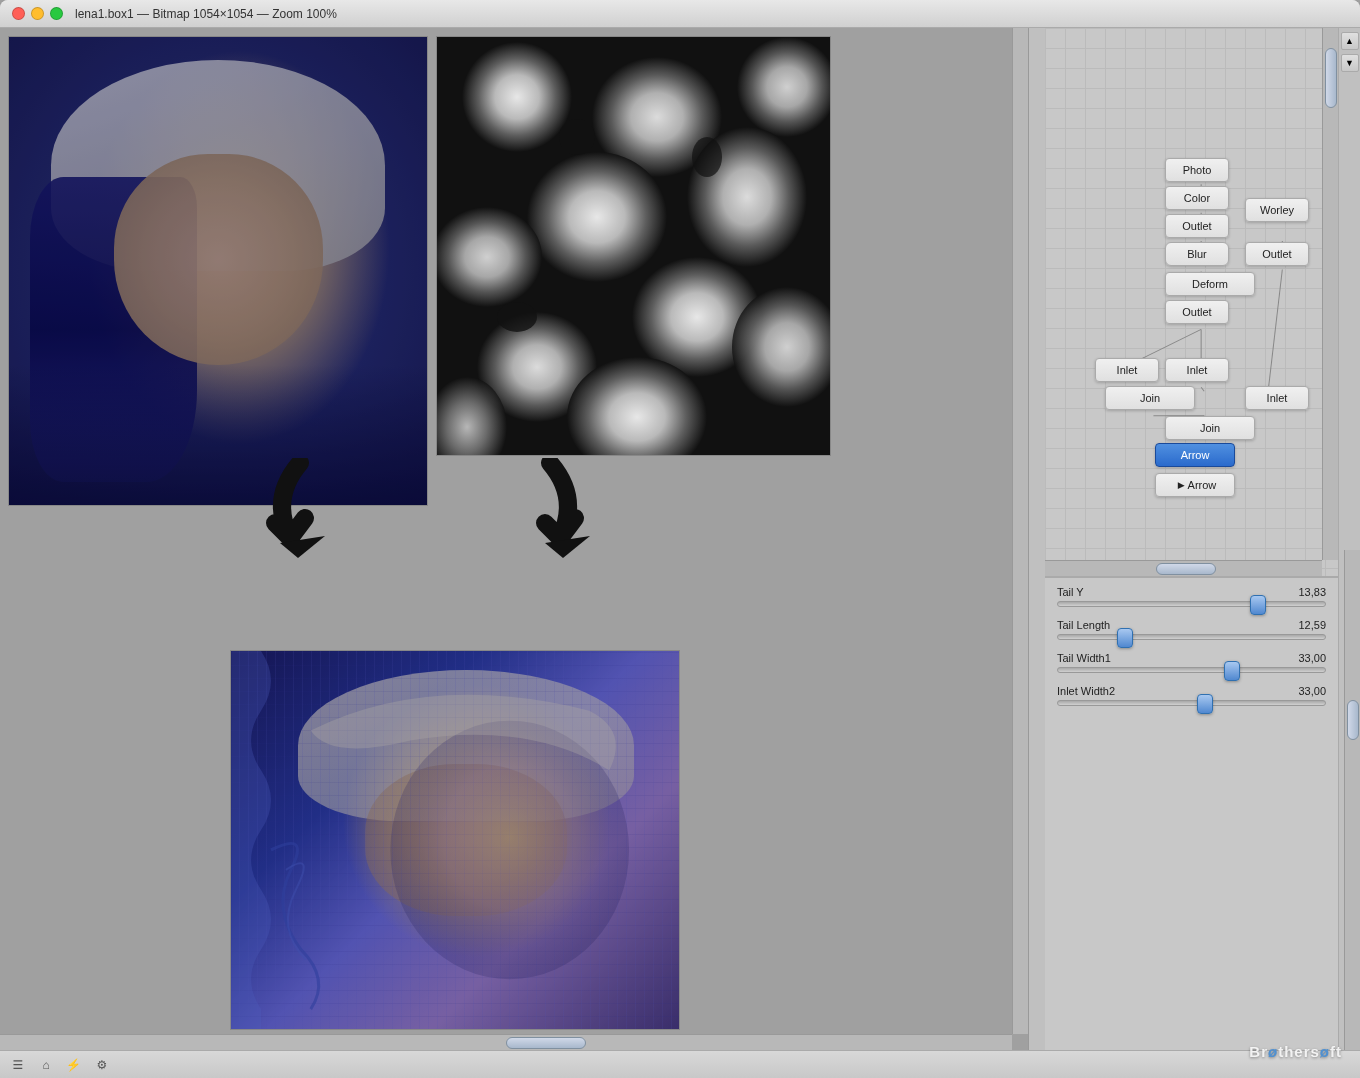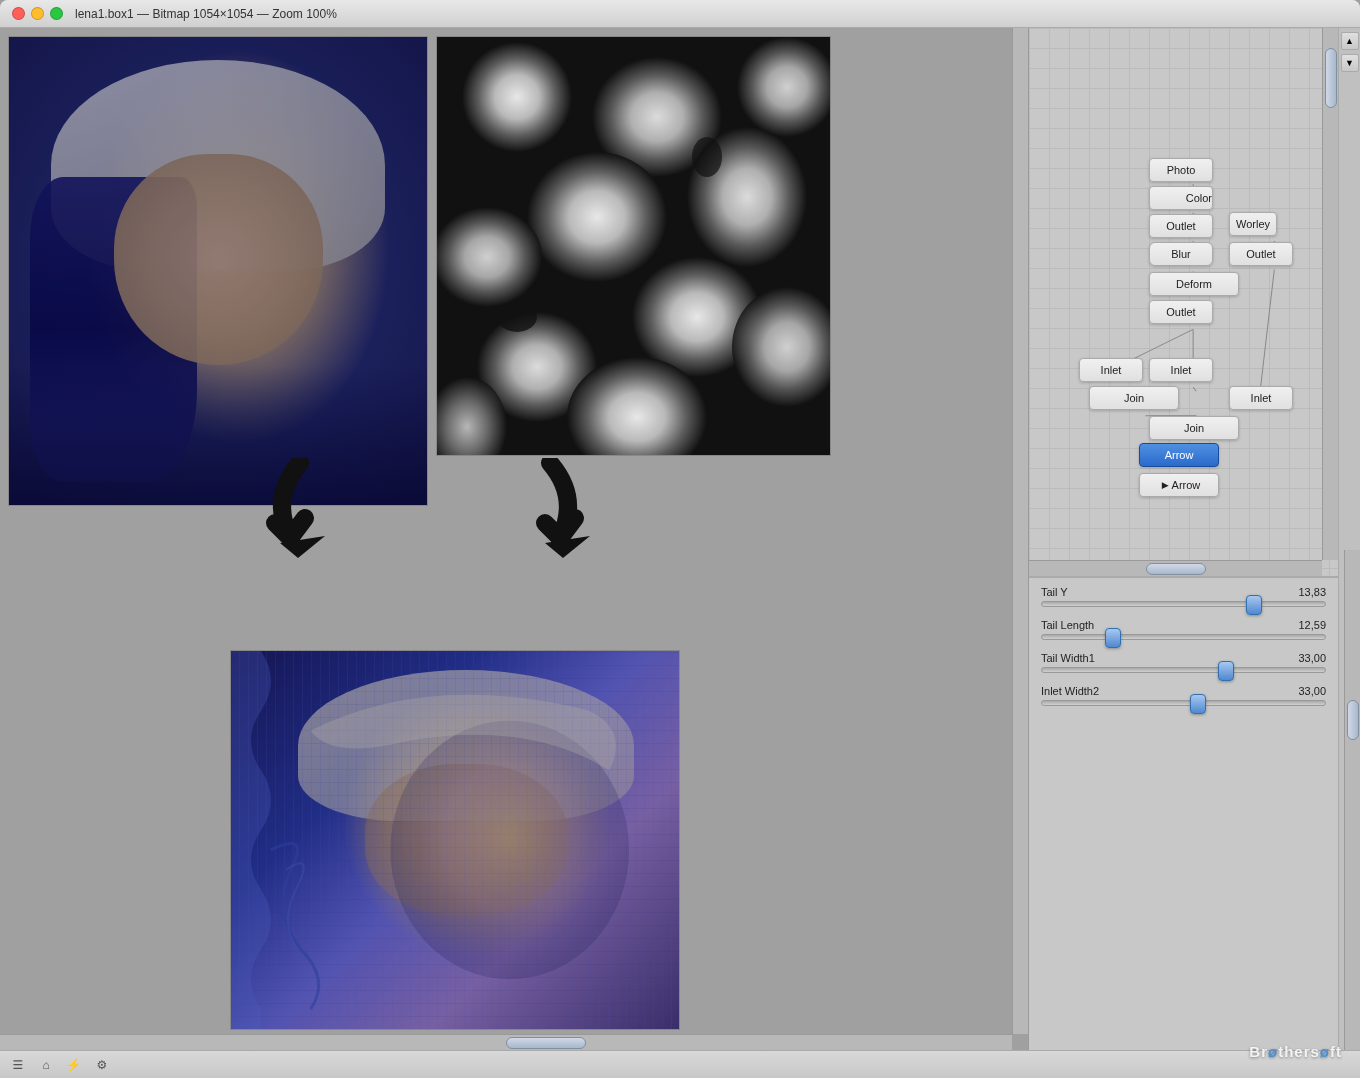--- a/index.html
+++ b/index.html
@@ -273,20 +273,21 @@
     }
 
     
     .right-panel {
       width: 310px;
       background: #c0c0c0;
       display: flex;
       flex-direction: column;
       border-left: 1px solid #999;
       flex-shrink: 0;
+      padding-left: 16px;
     }
 
     
     .node-graph {
       height: 550px;
       background: #c8c8c8;
       position: relative;
       overflow: hidden;
       border-bottom: 2px solid #aaa;
       flex-shrink: 0;
@@ -311,25 +312,25 @@
       font-size: 11px;
       font-weight: 500;
       color: #222;
       box-shadow: 0 1px 3px rgba(0,0,0,0.2);
       display: flex;
       align-items: center;
       justify-content: center;
     }
 
     .node-photo { width: 64px; height: 24px; top: 130px; left: 120px; }
-    .node-color { width: 64px; height: 24px; top: 158px; left: 120px; justify-content: flex-end; }
+    .node-color { width: 64px; height: 24px; top: 158px; left: 120px; }
     .node-outlet1 { width: 64px; height: 24px; top: 186px; left: 120px; }
     .node-blur { width: 64px; height: 24px; top: 214px; left: 120px; border-radius: 6px; }
     .node-outlet2 { width: 64px; height: 24px; top: 272px; left: 120px; }
-    .node-worley { width: 48px; height: 24px; top: 184px; left: 200px; }
+    .node-worley { width: 64px; height: 24px; top: 170px; left: 200px; }
     .node-worley-outlet { width: 64px; height: 24px; top: 214px; left: 200px; }
     .node-deform { width: 90px; height: 24px; top: 244px; left: 120px; }
     .node-inlet1 { width: 64px; height: 24px; top: 330px; left: 50px; }
     .node-inlet2 { width: 64px; height: 24px; top: 330px; left: 120px; }
     .node-inlet3 { width: 64px; height: 24px; top: 358px; left: 200px; }
     .node-join1 { width: 90px; height: 24px; top: 358px; left: 60px; }
     .node-join2 { width: 90px; height: 24px; top: 388px; left: 120px; }
     .node-arrow-active { 
       width: 80px; height: 24px; top: 415px; left: 110px; 
       background: linear-gradient(to bottom, #5090e0, #2a6acc);

